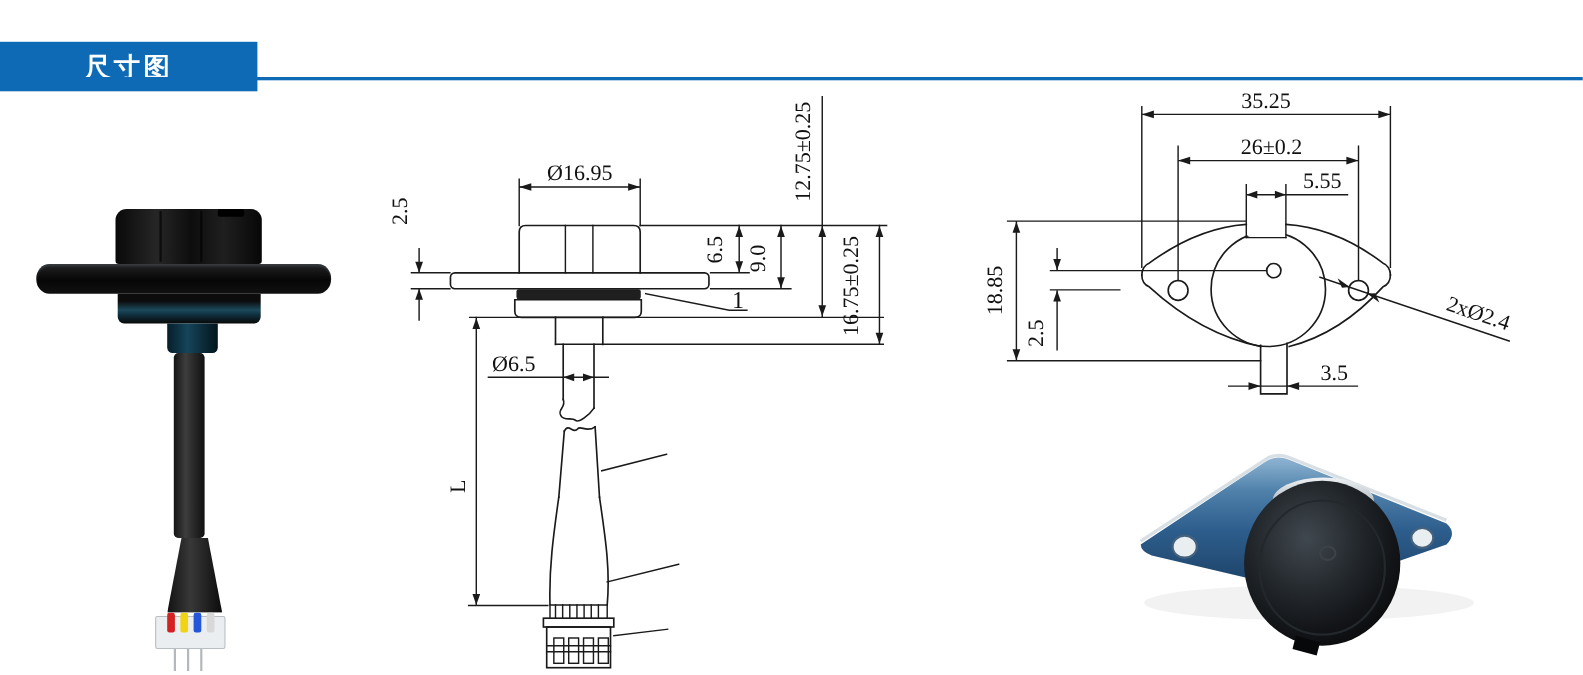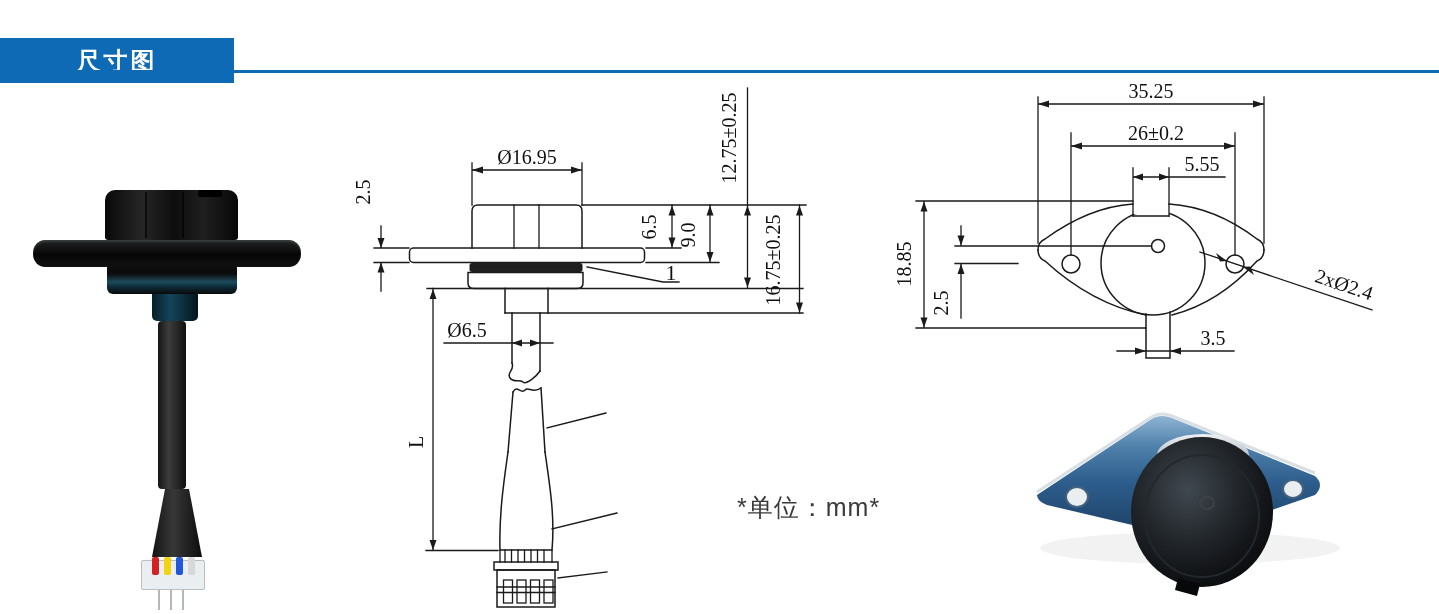--- a/index.html
+++ b/index.html
@@ -243,15 +243,14 @@
       <ellipse cx="57" cy="99" rx="11" ry="10" fill="#e9eef1" stroke="#44627e" stroke-width="2"></ellipse>
       <ellipse cx="273" cy="91" rx="10" ry="9" fill="#e9eef1" stroke="#44627e" stroke-width="2"></ellipse>
       <ellipse cx="183" cy="57" rx="46" ry="21" fill="url(#sg)"></ellipse>
       <ellipse cx="182" cy="114" rx="71" ry="75" fill="url(#cg)"></ellipse>
       <ellipse cx="182" cy="118" rx="57" ry="61" fill="none" stroke="#23282d" stroke-width="2"></ellipse>
       <ellipse cx="187" cy="105" rx="7" ry="6" fill="none" stroke="#3c4247" stroke-width="2"></ellipse>
       <path d="M158 180 L180 186 L177 198 L155 192 Z" fill="#06080a"></path>
     </g>
   </svg>
 
-  <div class="units">*单位：mm*</div>
 
 </div>
 
 </body></html>

